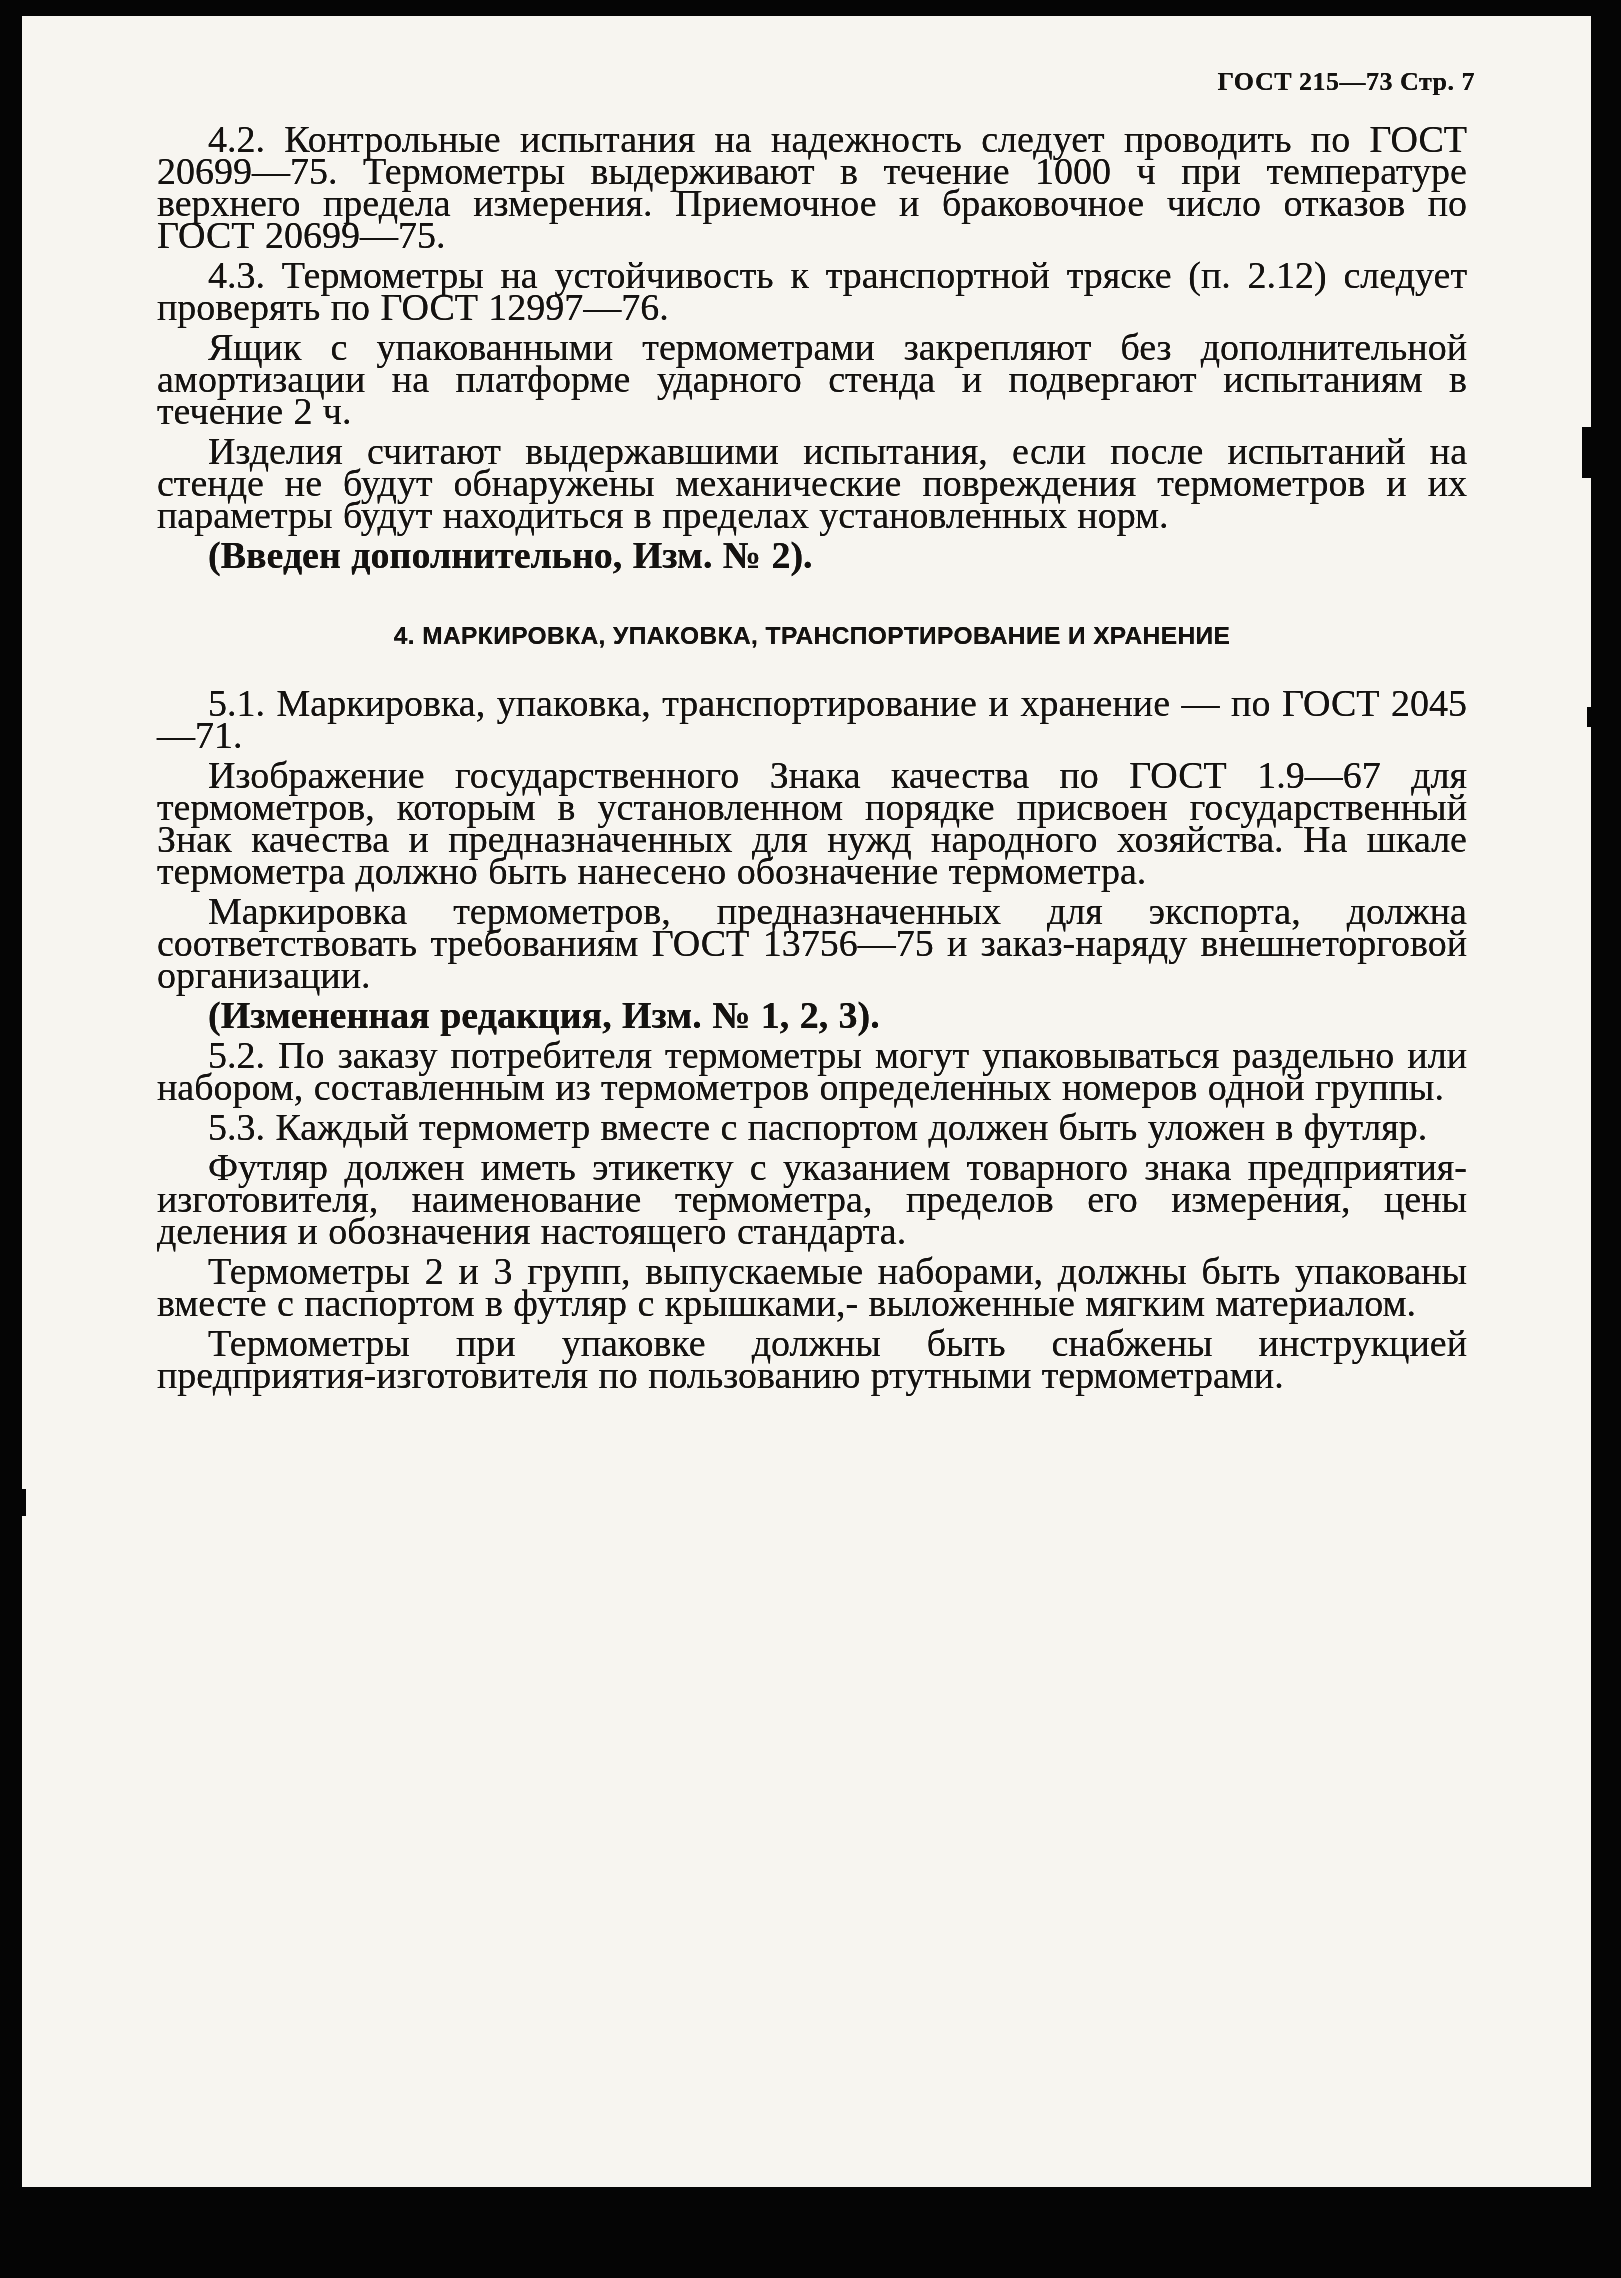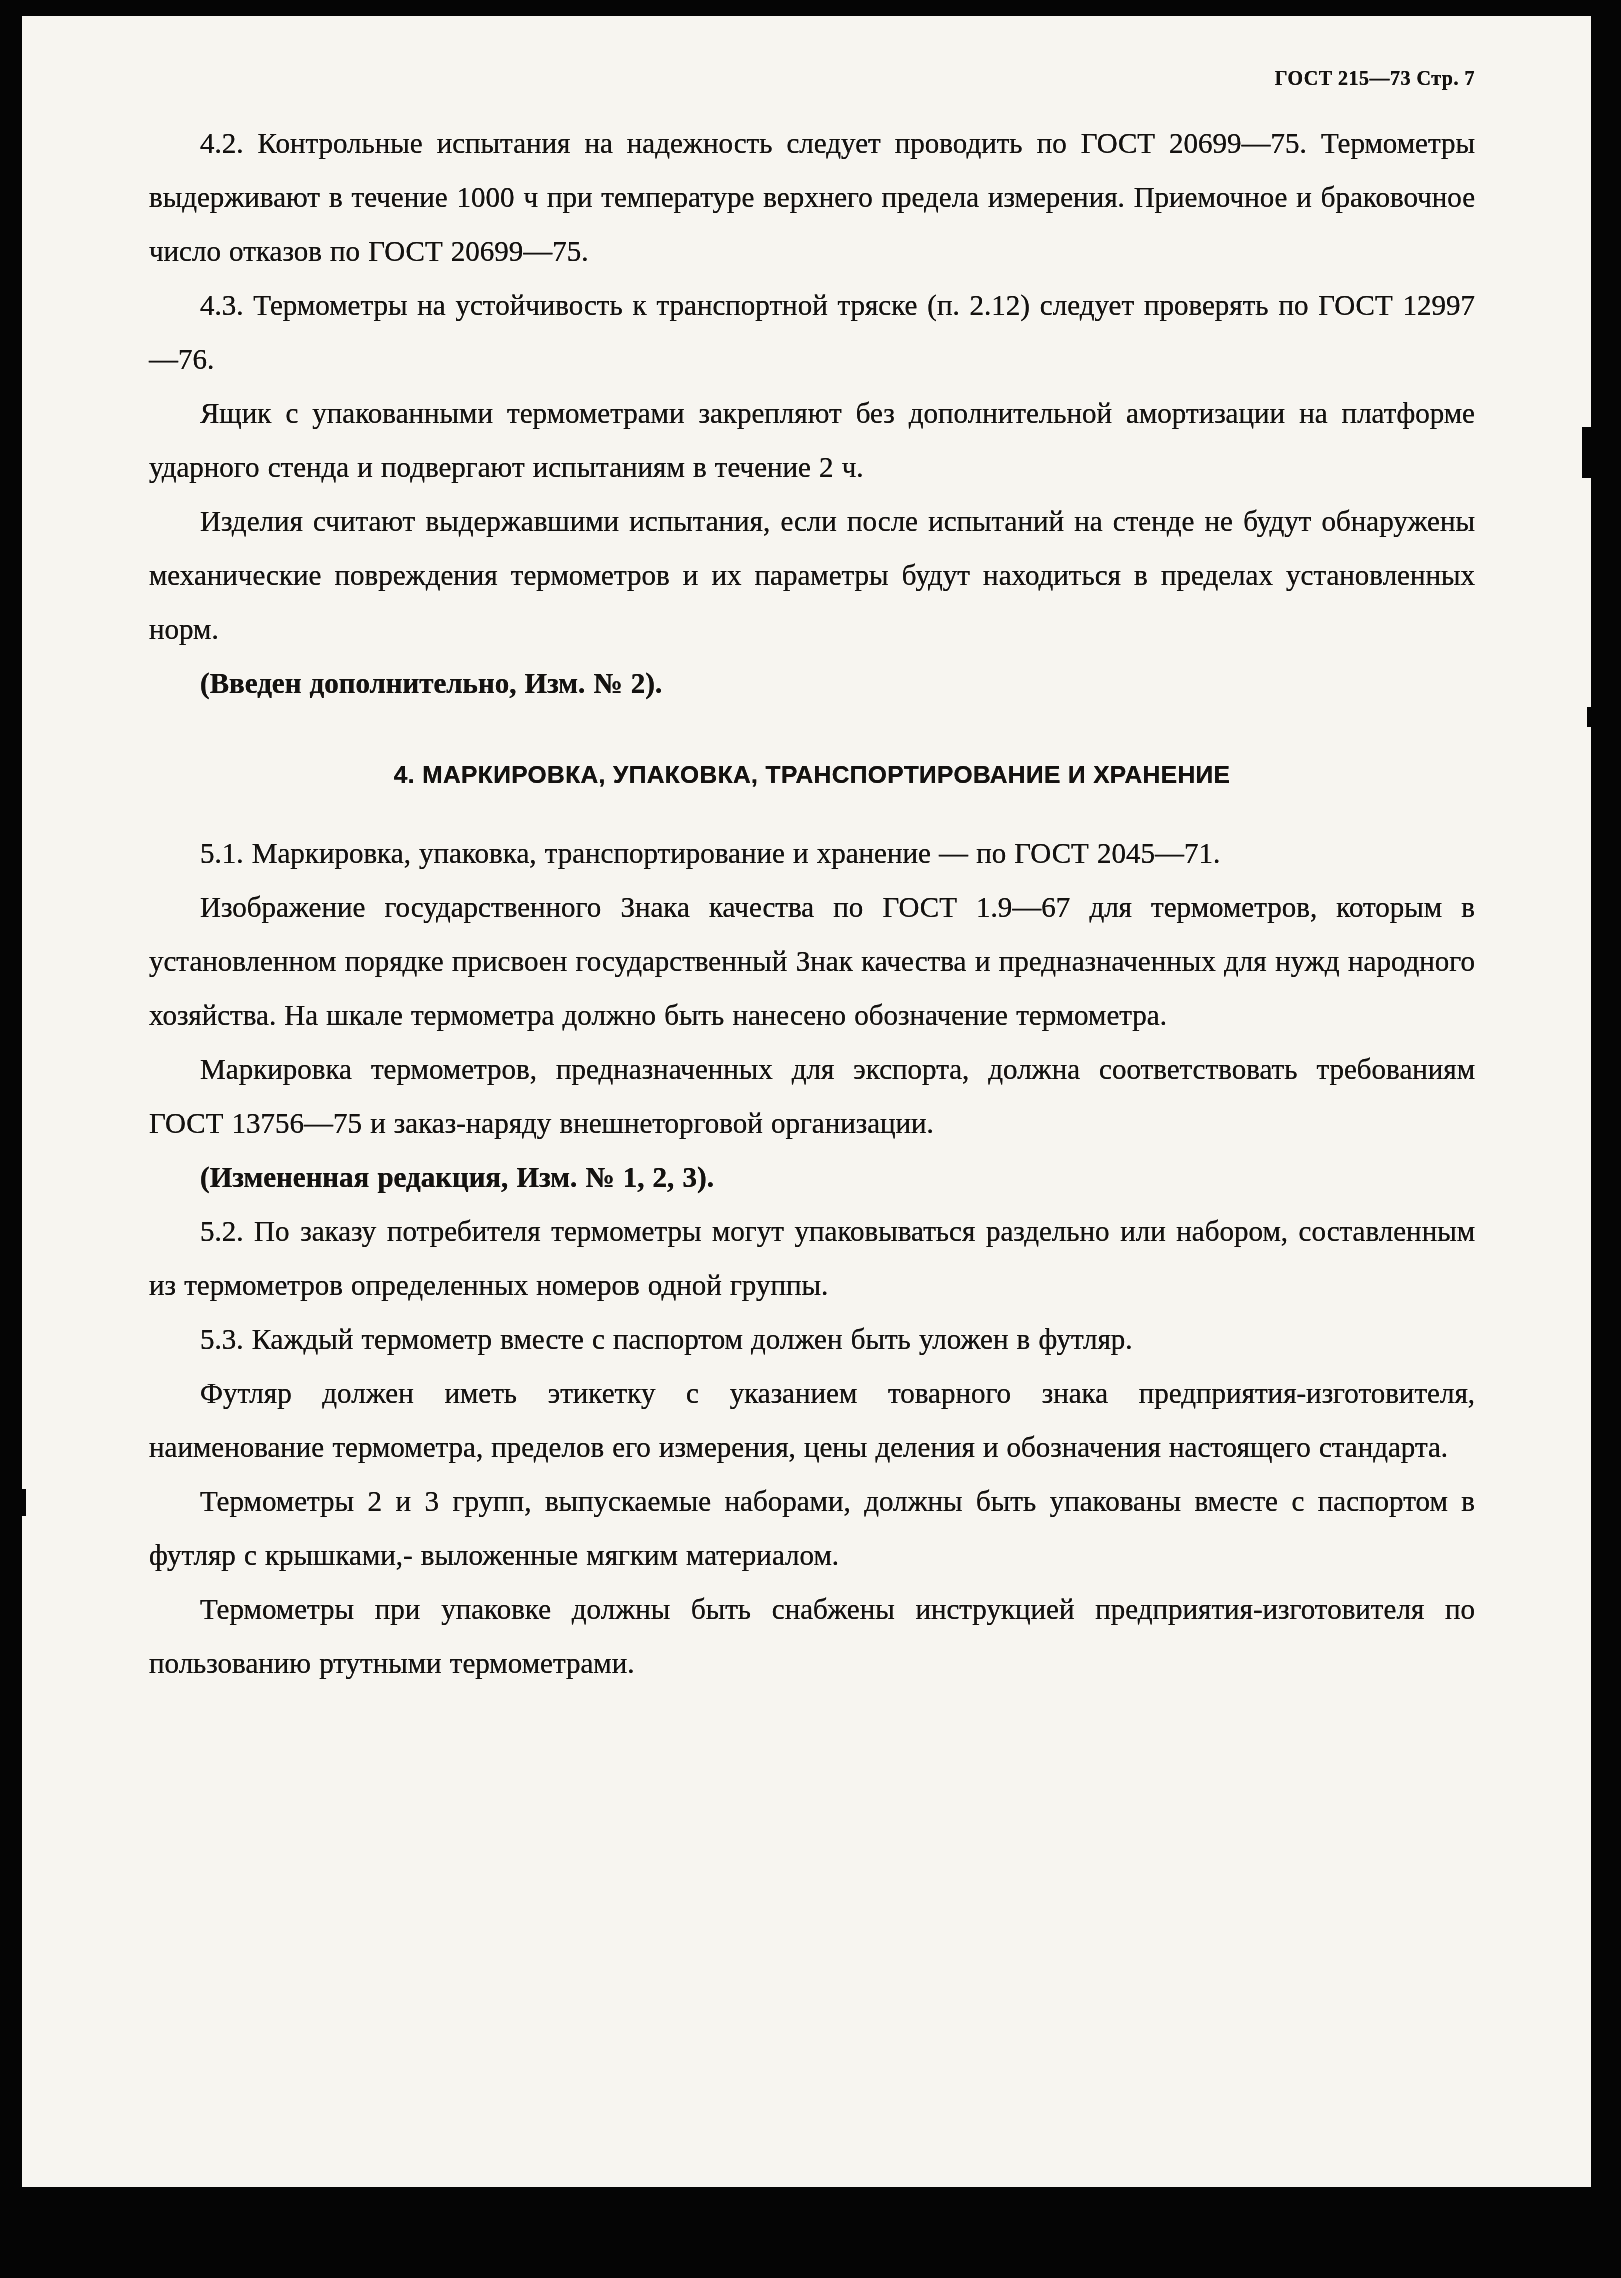--- a/index.html
+++ b/index.html
@@ -29,33 +29,33 @@
   
   .edge-mark {
     position: absolute;
     background: #050505;
   }
   .edge-mark.m1 { right: 0; top: 411px; width: 9px; height: 51px; }
   .edge-mark.m2 { right: 0; top: 691px; width: 4.5px; height: 20px; }
   .edge-mark.m3 { left: 0; top: 1473px; width: 3.6px; height: 27px; }
 
   .page-header {
-    font-size: 20px;
+    font-size: 26px;
     font-weight: bold;
     text-align: right;
     letter-spacing: 0.5px;
     margin: 0 0 25.5px 0;
     text-shadow: 0 0 0.5px currentColor;
   }
   .para {
-    font-size: 29px;
-    line-height: 54px;
+    font-size: 38px;
+    line-height: 32px;
     text-align: justify;
     text-indent: 51px;
-    margin: 0;
+    margin: 8px;
     text-shadow: 0 0 0.5px currentColor;
     word-spacing: 0.9px;
   }
   .para.note {
     font-weight: bold;
     text-align: left;
   }
   .section-heading {
     font-family: "Liberation Sans", "DejaVu Sans", sans-serif;
     font-size: 24.5px;

